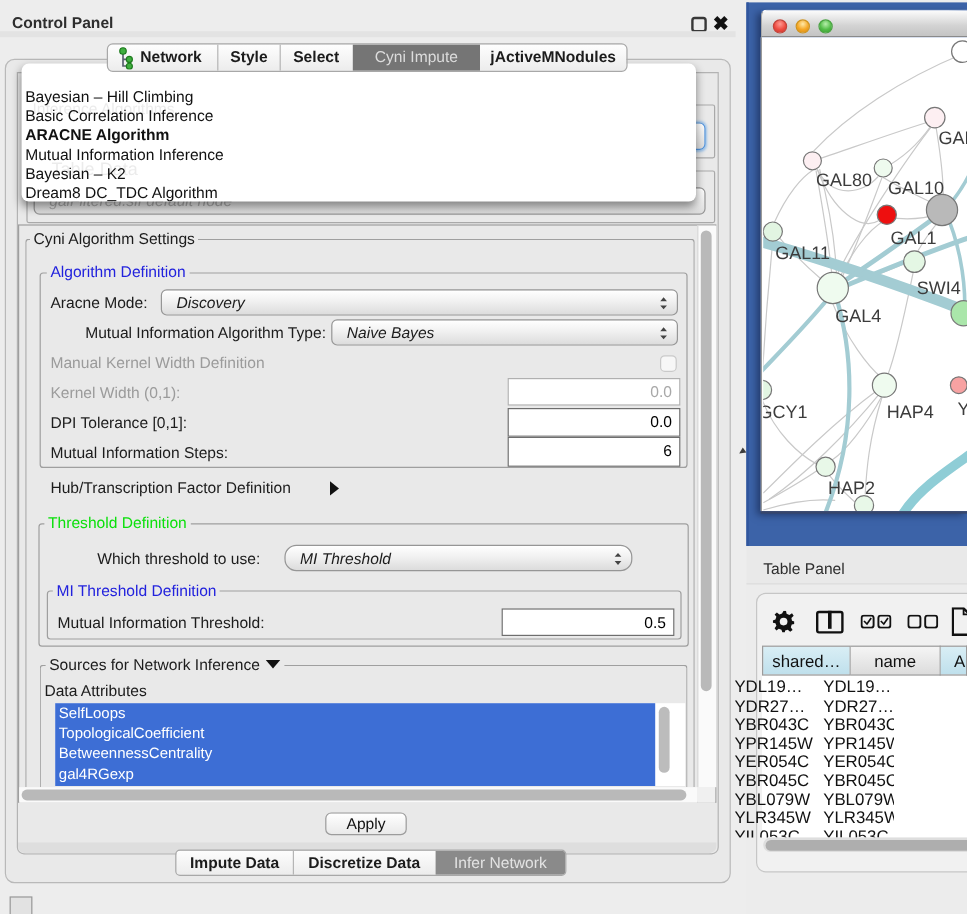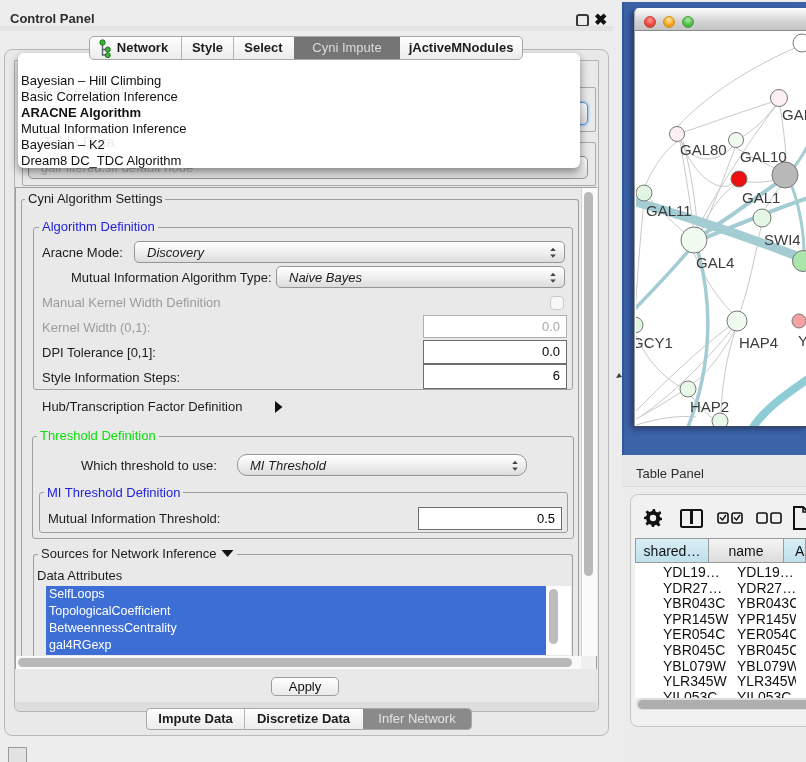--- a/index.html
+++ b/index.html
@@ -100,21 +100,21 @@
 <div class="abs b13" style="left:42px;top:295px;color:#9b9b9b;">Manual Kernel Width Definition</div>
 <div class="abs" style="left:550px;top:296px;width:12px;height:12px;border:1.5px solid #c9c9c9;border-radius:4px;background:#f7f7f7;"></div>
 <div class="abs b13" style="left:42px;top:320px;color:#9b9b9b;">Kernel Width (0,1):</div>
 <div class="inp" style="left:423px;top:315px;width:142px;height:21px;border-color:#b0b0b0;">
     <span style="color:#a8a8a8;">0.0</span>
   </div>
 <div class="abs b13" style="left:42px;top:345px;">DPI Tolerance [0,1]:</div>
 <div class="inp" style="left:423px;top:340px;width:142px;height:22px;border-color:#6e6e6e;">
     <span>0.0</span>
   </div>
-<div class="abs b13" style="left:42px;top:370px;">Style Information Steps:</div>
+<div class="abs b13" style="left:42px;top:370px;">Mutual Information Steps:</div>
 <div class="inp" style="left:423px;top:364px;width:142px;height:23px;border-color:#6e6e6e;">
     <span>6</span>
   </div>
 
 <div class="abs b13" style="left:42px;top:399px;">Hub/Transcription Factor Definition</div>
 <svg class="abs" style="left:274px;top:400px;" width="9" height="14" viewBox="0 0 9 14">
     <path d="M1 1 L8.5 7 L1 13 Z" fill="#111"></path>
   </svg>
 
 <div class="grp" style="left:32px;top:436px;width:540px;height:101px;"></div>
@@ -268,21 +268,21 @@
   <path d="M10 1 L10 6 L15 6" fill="none" stroke="#111" stroke-width="1.5"></path>
 </svg>
 
 <div class="abs" style="left:635px;top:563px;width:171px;height:135px;background:#ffffff;"></div>
 <div class="abs" style="left:635px;top:538px;width:74px;height:25px;background:linear-gradient(#d9eef5,#bfe0ec);border:1px solid #9b9b9b;box-sizing:border-box;text-align:center;line-height:24px;font-size:14px;color:#111;">shared…</div>
 <div class="abs" style="left:709px;top:538px;width:75px;height:25px;background:linear-gradient(#f5f5f5,#dcdcdc);border:1px solid #9b9b9b;border-left:none;box-sizing:border-box;text-align:center;line-height:24px;font-size:14px;color:#111;">name</div>
 <div class="abs" style="left:784px;top:538px;width:22px;height:25px;background:linear-gradient(#d9eef5,#bfe0ec);border:1px solid #9b9b9b;border-left:none;box-sizing:border-box;font-size:14px;color:#111;">
     <span style="position:absolute;left:11px;top:4px;">A</span>
   </div>
 
-<div class="abs" style="left:655px;top:565px;width:141px;height:133px;overflow:hidden;font-size:14px;color:#111;">
+<div class="abs" style="left:604px;top:565px;width:141px;height:133px;overflow:hidden;font-size:14px;color:#111;">
   <div class="row" style="top:0px;">
       <span class="c1">YDL19…</span>
       <span class="c2">YDL19…</span>
       <span class="c3">13</span>
     </div>
   <div class="row" style="top:15.6px;">
       <span class="c1">YDR27…</span>
       <span class="c2">YDR27…</span>
       <span class="c3">12</span>
     </div>

